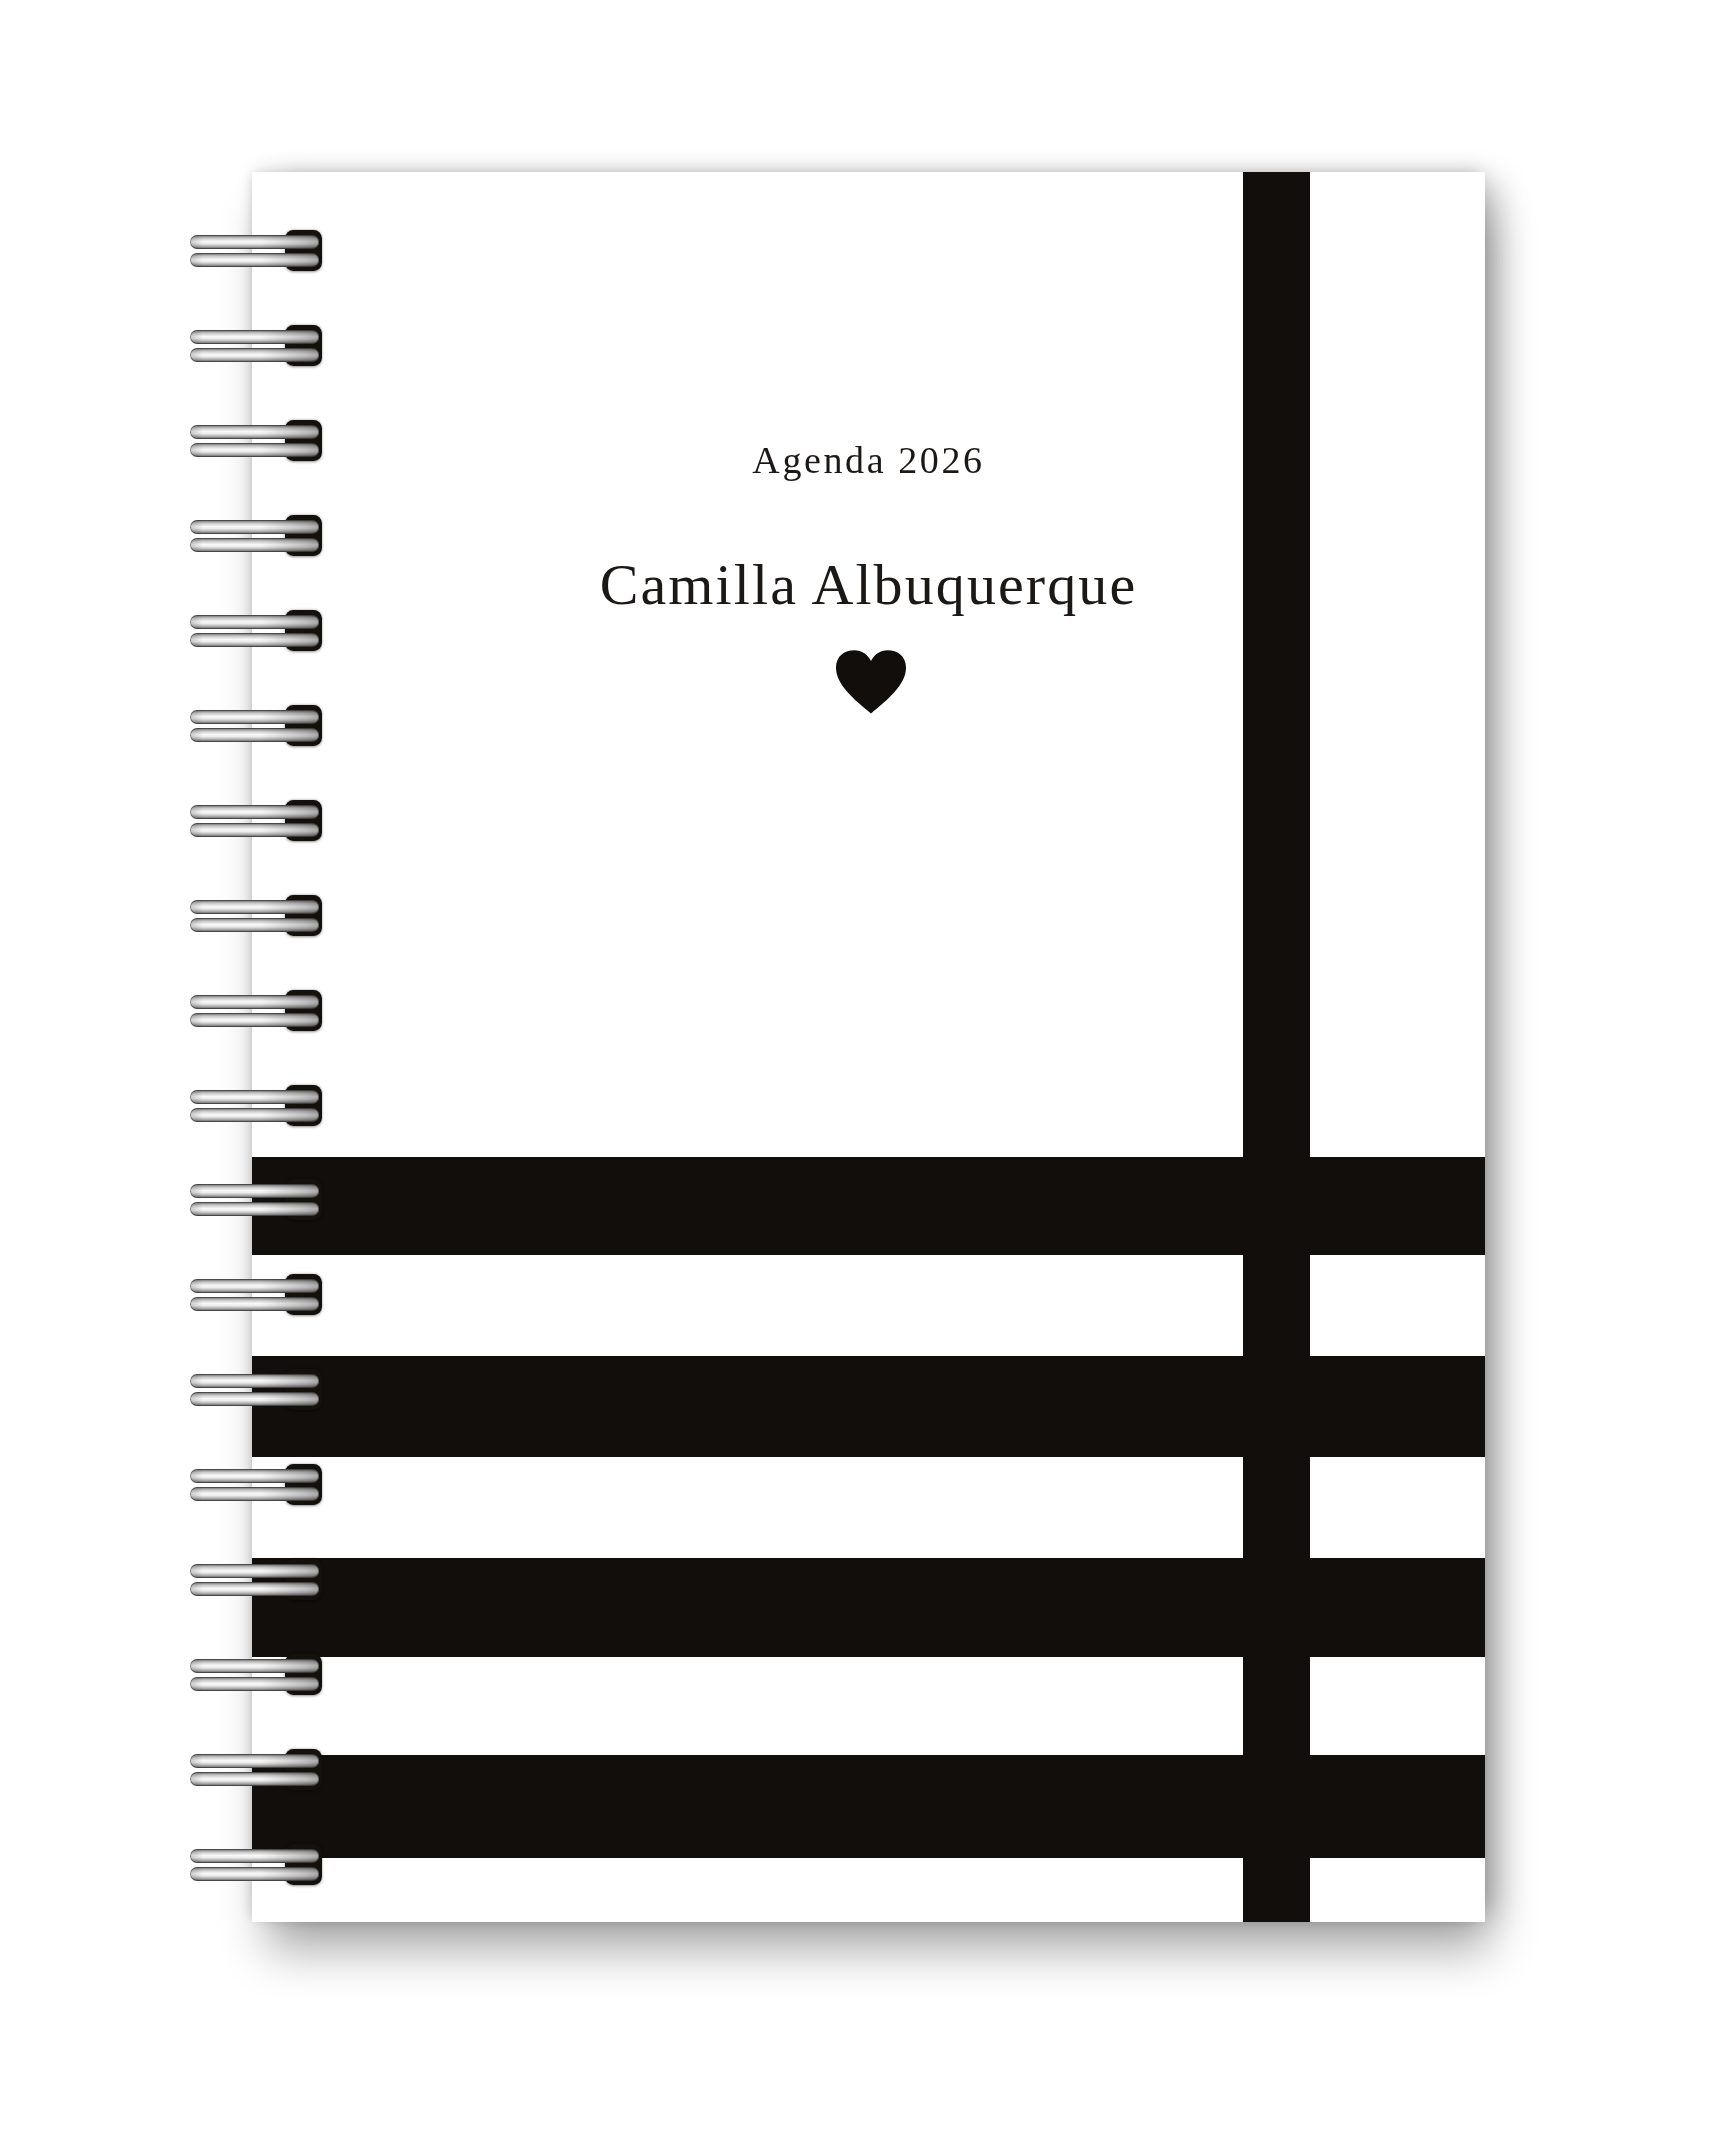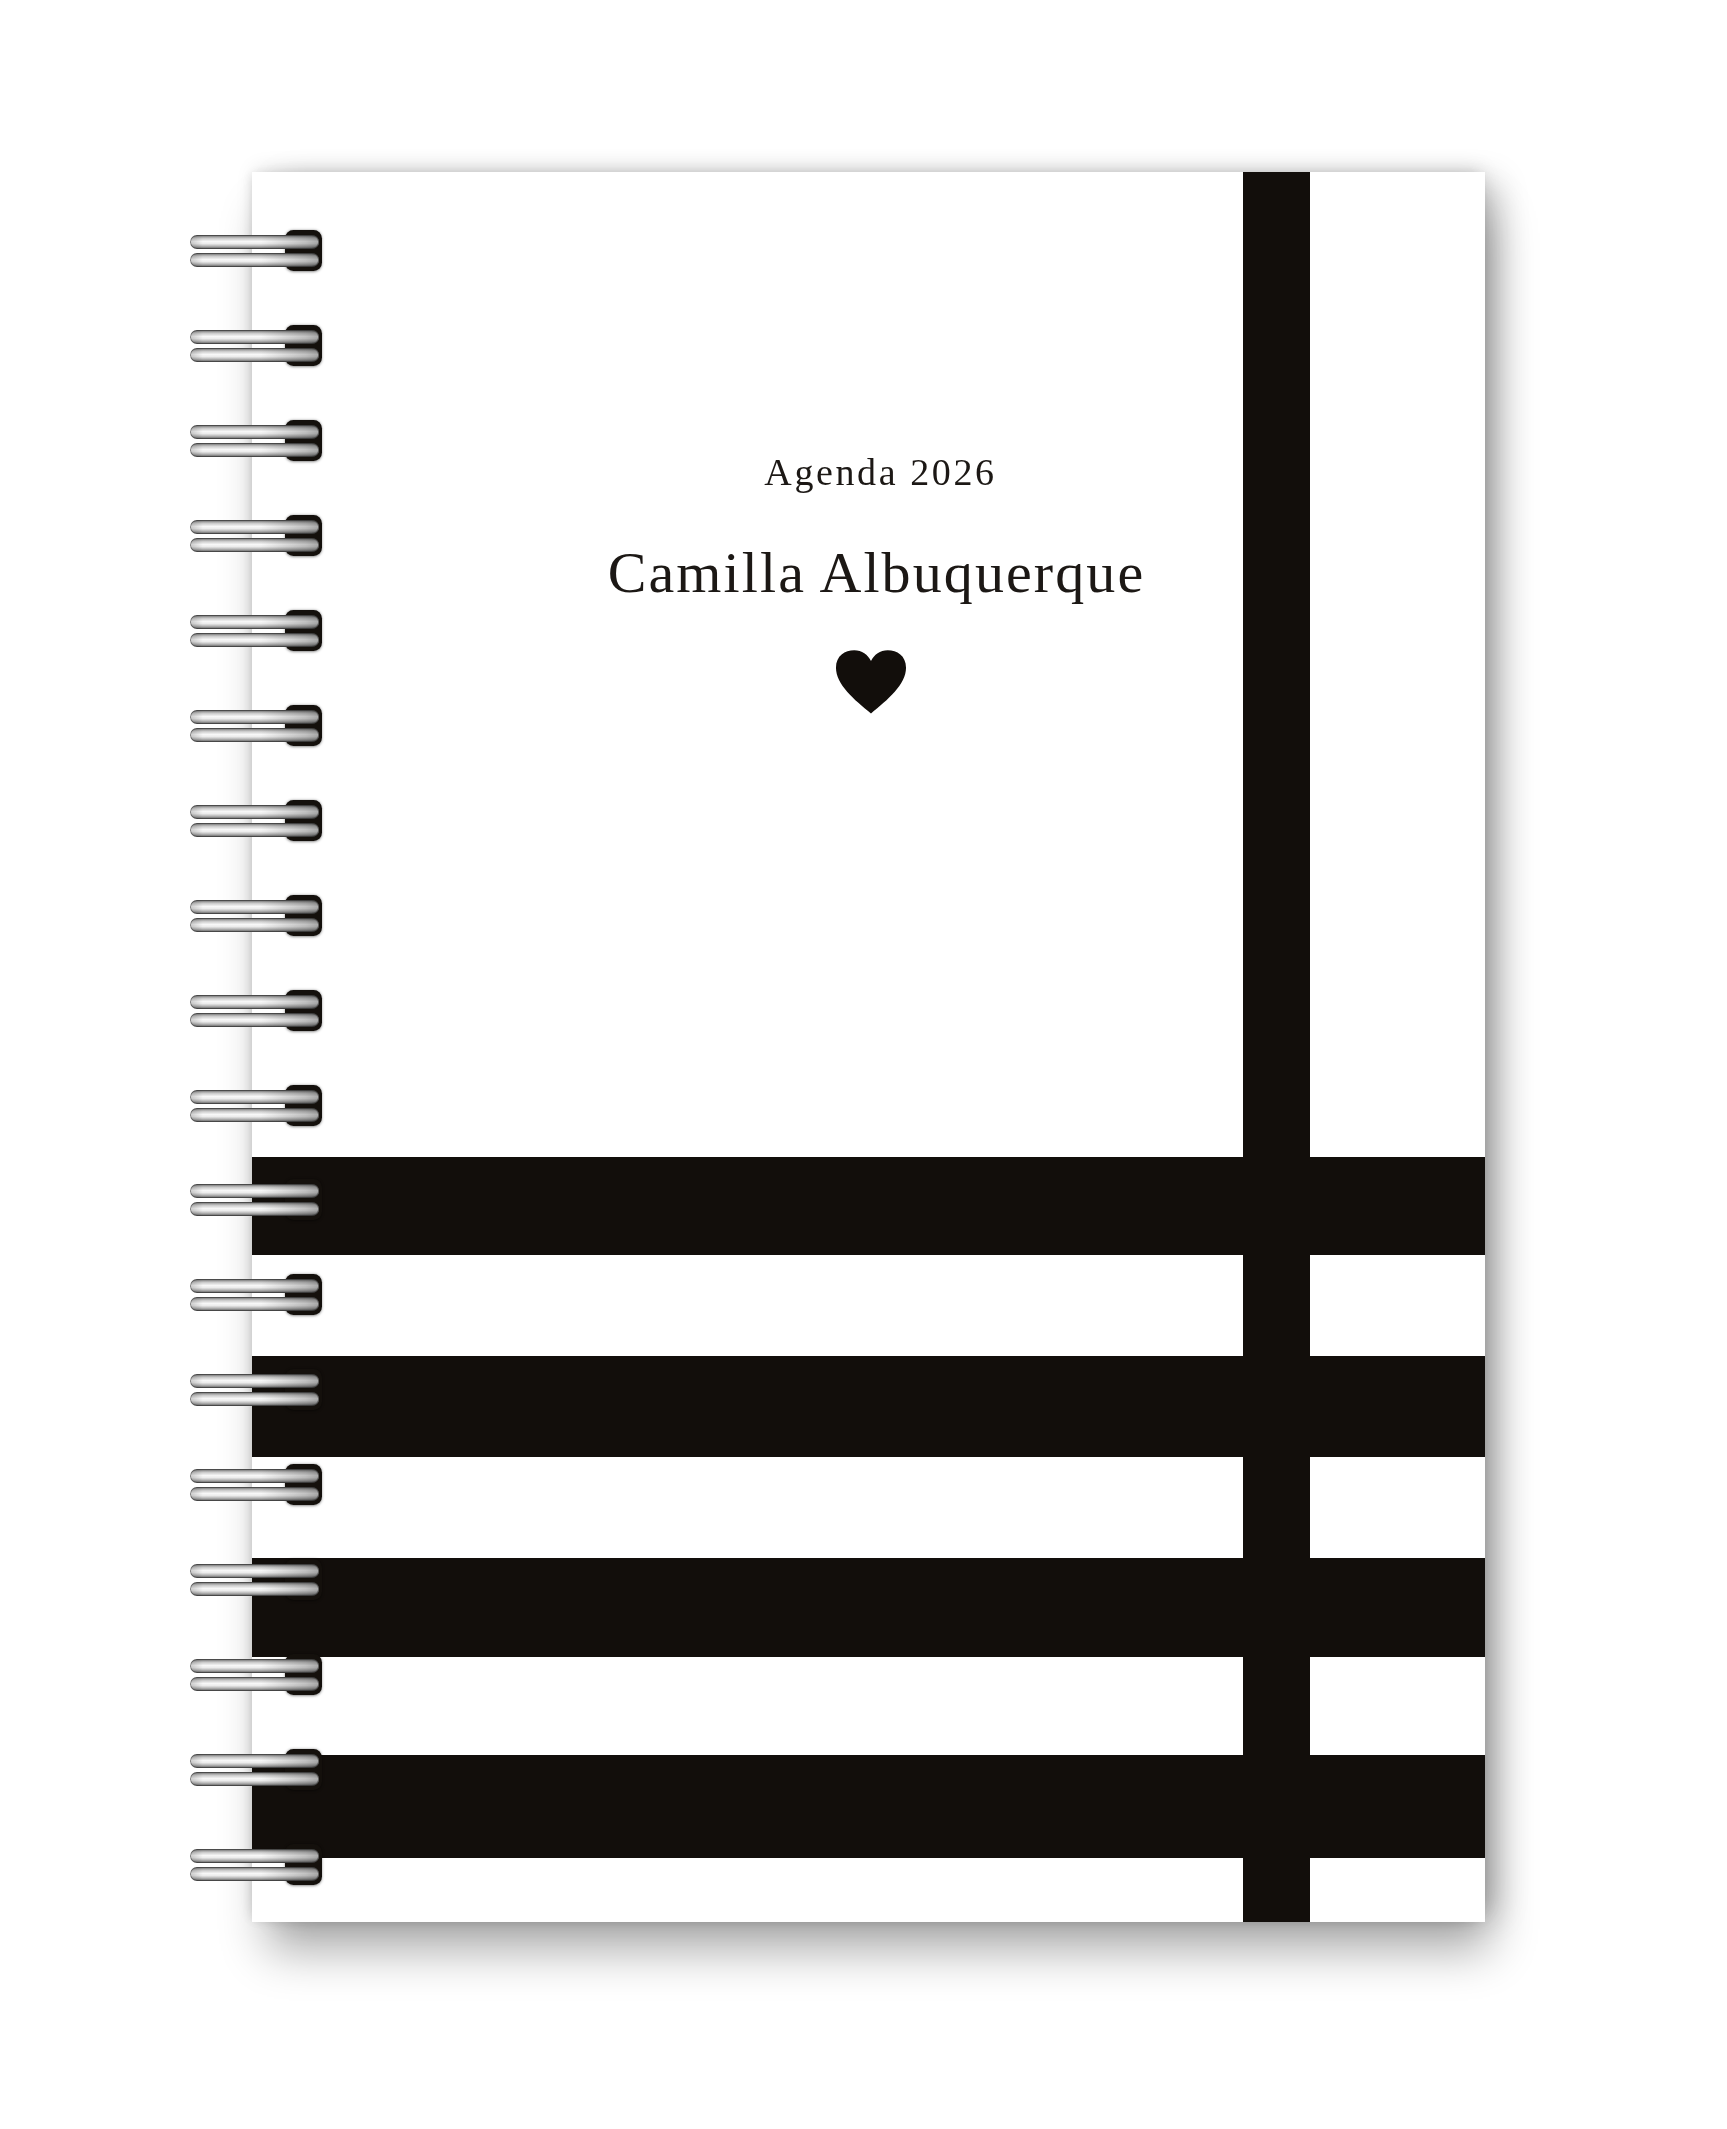--- a/index.html
+++ b/index.html
@@ -43,39 +43,37 @@
     background: var(--accent, #120e0b);
   }
   .stripe-1 { top: 985px; height: 98px; }
   .stripe-2 { top: 1184px; height: 101px; }
   .stripe-3 { top: 1386px; height: 99px; }
   .stripe-4 { top: 1583px; height: 103px; }
 
   
   .subtitle {
     position: absolute;
-    left: 12px; top: 267px; width: 100%;
+    left: 0; top: 267px; width: 100%;
     text-align: center;
     font-size: 38px;
     letter-spacing: 2.6px;
     color: var(--text-color, #1c1815);
     line-height: 1.15;
     white-space: nowrap;
-    margin-top: 12px;
   }
   .title {
     position: absolute;
-    left: 0; top: 368px; width: 100%;
+    left: 0; top: 380px; width: 100%;
     text-align: center;
     font-size: 58px;
     letter-spacing: 2.1px;
     color: var(--text-color, #1c1815);
     line-height: 1.15;
     white-space: nowrap;
-    padding-left: 8px;
   }
   .heart {
     position: absolute;
     left: 50%; top: 476px;
     width: 78px; height: 67px;
     margin-left: -37px;
     color: var(--accent, #120e0b);
   }
   .heart svg { display: block; width: 100%; height: 100%; }
 

